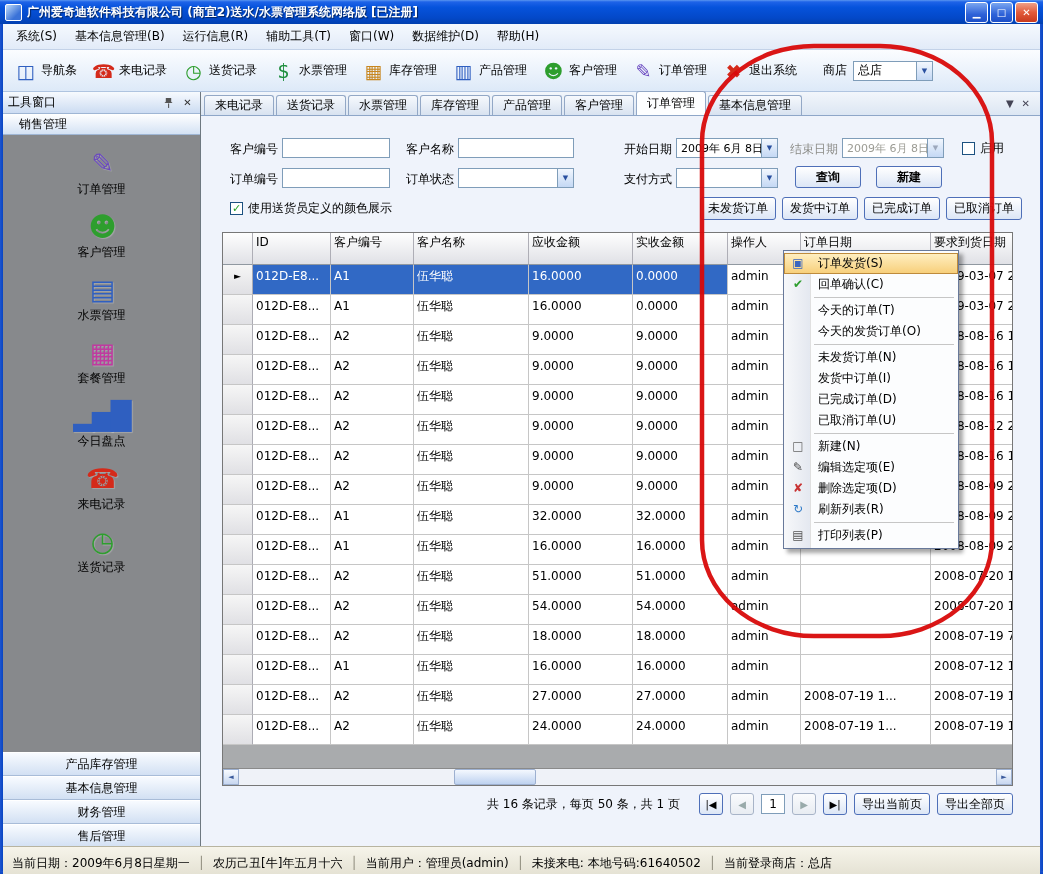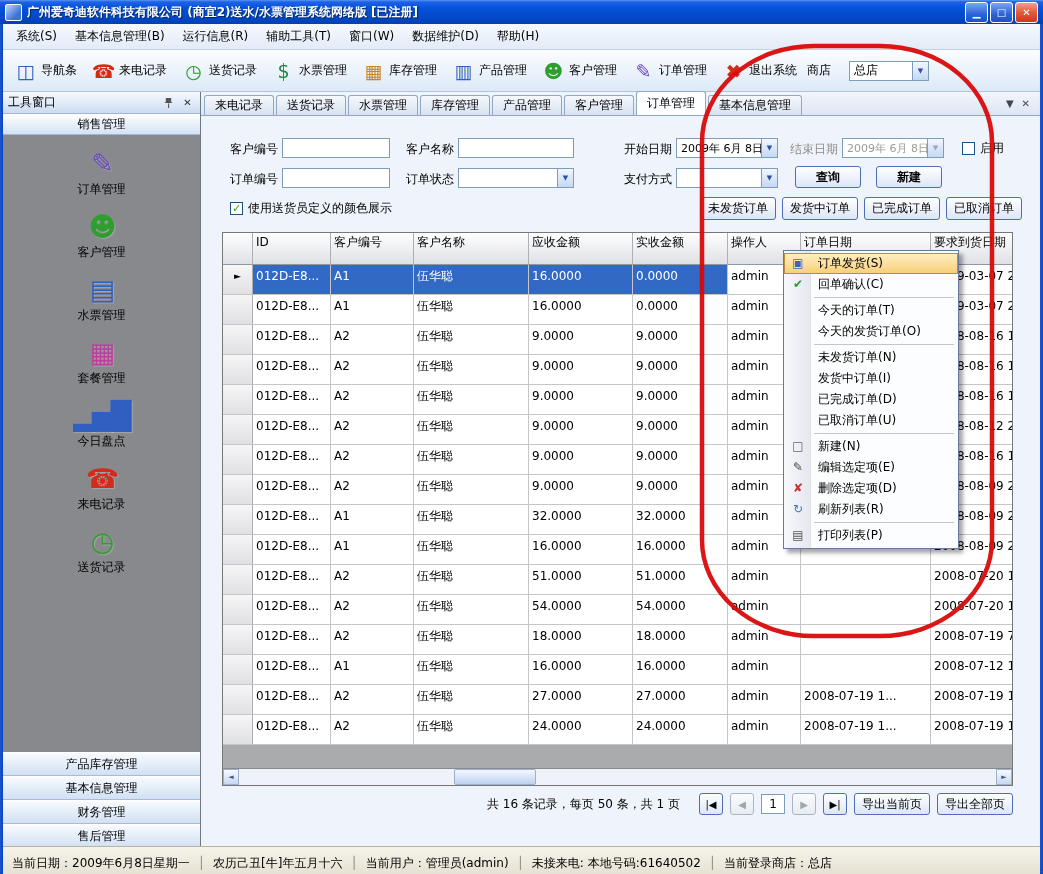--- a/index.html
+++ b/index.html
@@ -24,32 +24,32 @@
   
   .menubar{position:absolute;left:3px;right:3px;top:24px;height:26px;display:flex;align-items:center;padding:0 4px;
     background:linear-gradient(#F5F9FE,#E2EBF8);border-bottom:1px solid #C3D2E8;box-sizing:border-box;}
   .menu-item{padding:4px 9px;white-space:nowrap;}
 
   
   .toolbar{position:absolute;left:3px;right:3px;top:50px;height:42px;display:flex;align-items:center;padding:0 4px;gap:2px;
     background:linear-gradient(#FBFDFF,#DDE9F8);border-bottom:1px solid #AFC4E0;box-sizing:border-box;}
   .tb-item{display:flex;align-items:center;gap:3px;padding:3px 6px;white-space:nowrap;border-radius:3px;}
   .tb-item .glyph{font-size:19px;width:25px;line-height:26px;text-align:center;flex:none;}
-  .store{display:flex;align-items:center;gap:18px;margin-left:2px;}
+  .store{display:flex;align-items:center;gap:6px;margin-left:18px;}
   .combo{display:flex;align-items:center;width:80px;height:20px;background:#fff;border:1px solid #7F9DB9;box-sizing:border-box;}
   .combo-text{flex:1;padding:0 4px;overflow:hidden;white-space:nowrap;}
   .combo-btn{width:16px;height:100%;display:flex;align-items:center;justify-content:center;font-size:7px;color:#2A50A0;
     background:linear-gradient(#F2F7FE,#C4D8F4);border-left:1px solid #7F9DB9;box-sizing:border-box;}
 
   
   .sidebar{position:absolute;left:3px;top:92px;width:198px;bottom:26px;display:flex;flex-direction:column;background:#87898C;border-right:1px solid #6E7880;box-sizing:border-box;z-index:2;}
   .sb-header{height:21px;flex:none;background:linear-gradient(#F7FAFE,#CCDCF2);border-bottom:1px solid #9FB6D4;display:flex;align-items:center;padding:0 5px;gap:4px;}
   .sb-title{flex:1;}
   .sb-hbtn{width:15px;text-align:center;color:#333;font-size:10px;display:flex;align-items:center;justify-content:center;}
-  .sb-section{height:20px;flex:none;background:linear-gradient(#FFFFFF,#D4E2F4);border-bottom:1px solid #9FB6D4;display:flex;align-items:center;justify-content:center;}
+  .sb-section{height:20px;flex:none;background:linear-gradient(#FFFFFF,#D4E2F4);border-bottom:1px solid #9FB6D4;display:flex;align-items:center;justify-content:flex-start;padding-left:16px;}
   .sb-body{flex:1;display:flex;flex-direction:column;align-items:center;padding-top:12px;gap:12px;overflow:hidden;}
   .sb-item{display:flex;flex-direction:column;align-items:center;width:100%;cursor:default;}
   .sb-item .glyph{font-size:27px;line-height:33px;height:33px;letter-spacing:-2px;text-shadow:1px 1px 1px rgba(255,255,255,.25);}
   .sb-label{margin-top:1px;color:#000;}
   .sb-bar{height:22px;flex:none;background:linear-gradient(#F8FBFF,#D2E0F3);border-top:1px solid #FFF;border-bottom:1px solid #A8BCD8;display:flex;align-items:center;justify-content:center;}
 
   
   .tabstrip{position:absolute;left:201px;top:92px;right:3px;height:24px;background:linear-gradient(#F2F6FB,#DCE6F3);border-bottom:1px solid #8EA6C8;display:flex;align-items:flex-end;padding-left:3px;box-sizing:border-box;}
   .tab{height:20px;display:flex;align-items:center;padding:0 10px;background:linear-gradient(#F6F9FD,#D8E2F0);border:1px solid #93A8C6;border-bottom:none;border-radius:3px 3px 0 0;margin-right:2px;white-space:nowrap;box-sizing:border-box;}
   .tab.active{height:24px;background:#FDFEFF;position:relative;z-index:2;}

